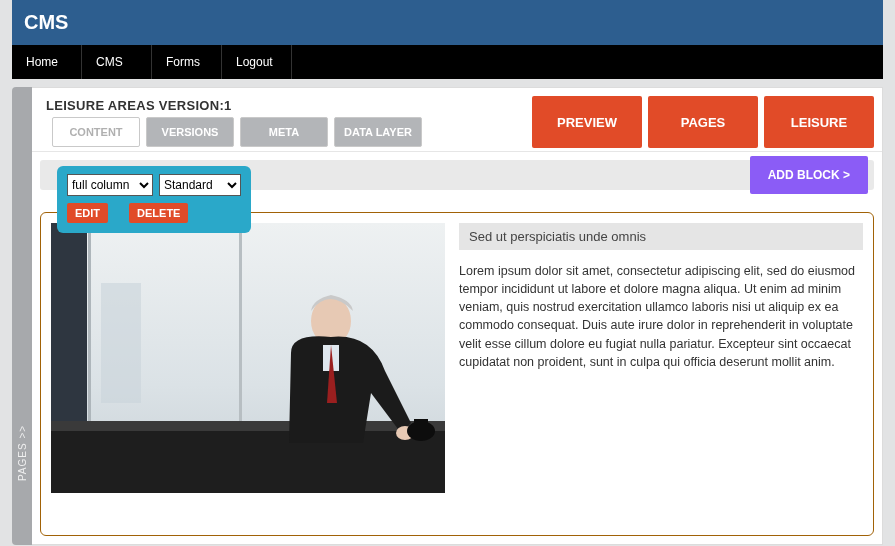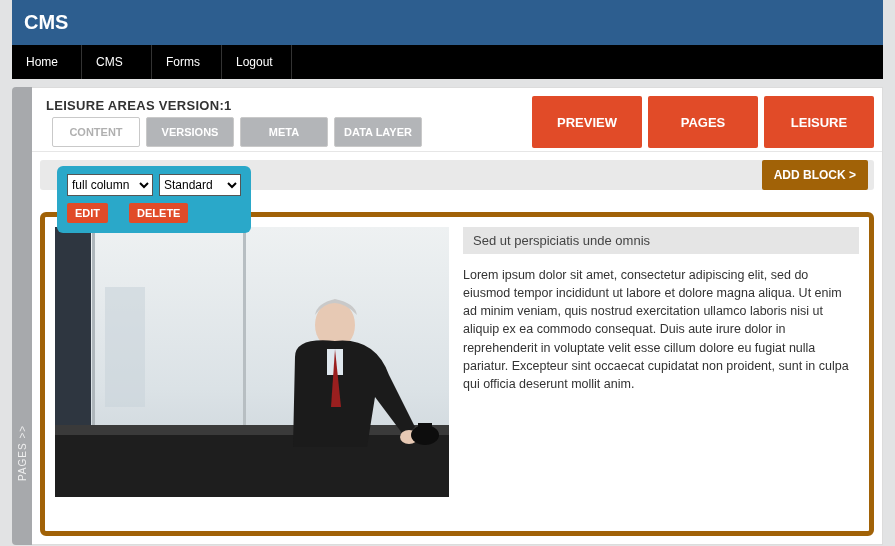--- a/index.html
+++ b/index.html
@@ -135,25 +135,25 @@
     background: #e9e9e9;
     margin: 8px;
     border-radius: 3px;
     display: flex;
     align-items: center;
     height: 30px;
     padding: 0 6px;
   }
   .add-block {
     margin-left: auto;
-    background: #a16207;
+    background: #8b5cf6;
     color: #fff;
     border: none;
-    height: 30px;
-    padding: 0 12px;
+    height: 38px;
+    padding: 0 18px;
     font-weight: bold;
     font-size: 12px;
     border-radius: 2px;
     cursor: pointer;
   }
   .block-controls {
     position: absolute;
     left: 57px;
     top: 166px;
     background: #2aa8c9;
@@ -180,21 +180,21 @@
     border: none;
     font-weight: bold;
     font-size: 11px;
     height: 20px;
     padding: 0 8px;
     border-radius: 2px;
     cursor: pointer;
   }
   .block-body {
     margin: 14px 8px 8px 8px;
-    border: 5px solid #a16207;
+    border: 1px solid #a16207;
     border-radius: 6px;
     padding: 10px;
     display: flex;
     gap: 14px;
     flex: 1;
     overflow: hidden;
   }
   .img-col {
     width: 394px;
     height: 270px;

